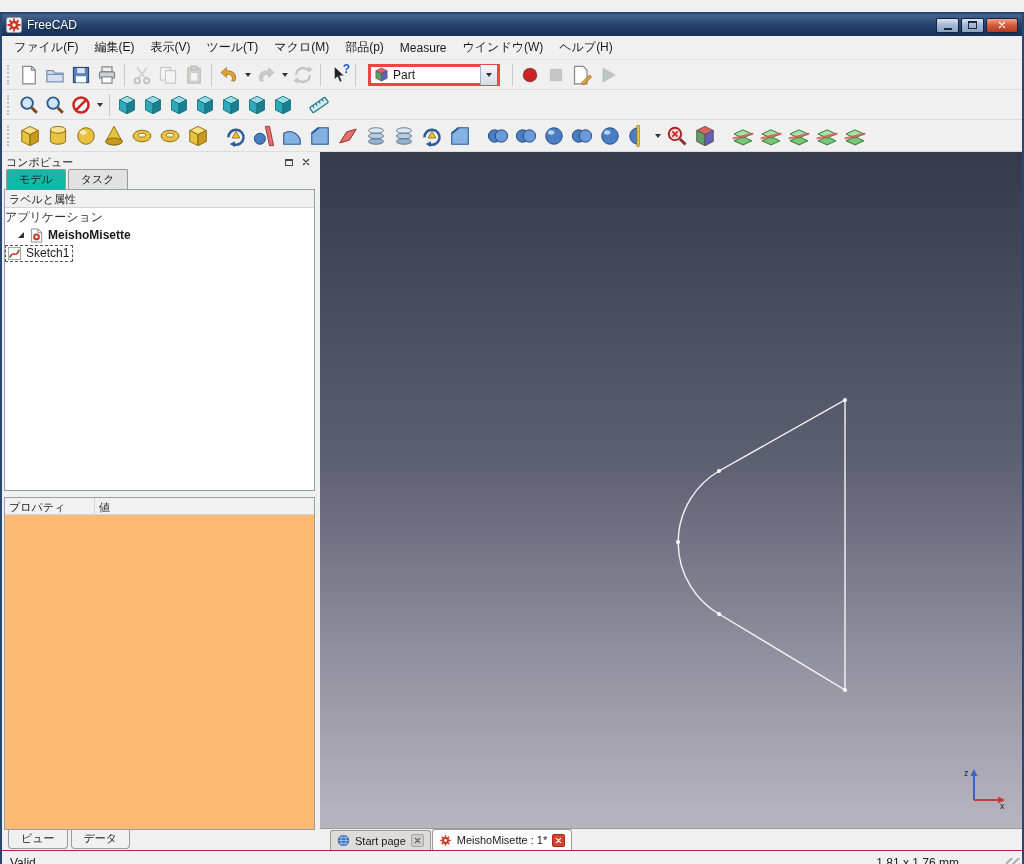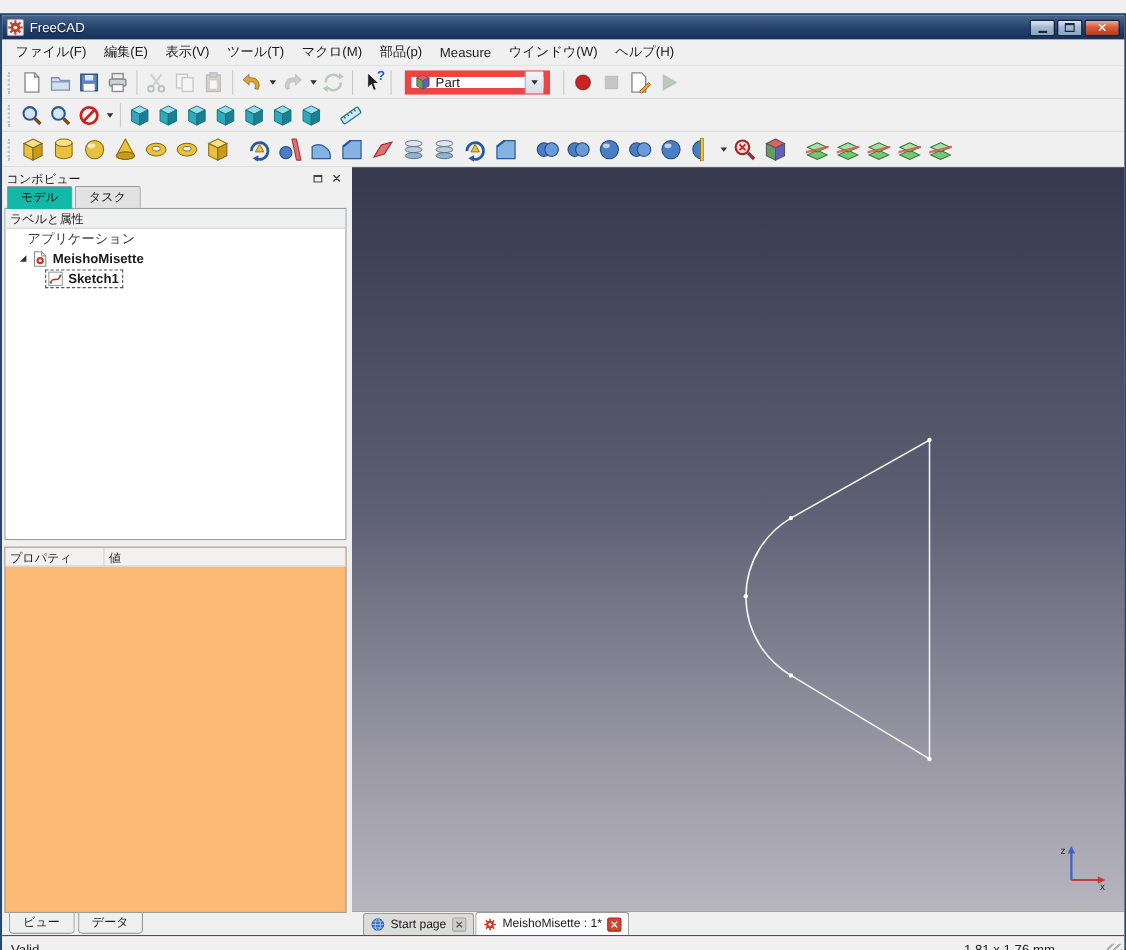--- a/index.html
+++ b/index.html
@@ -30,44 +30,44 @@
   .gap { width:10px; }
   .tbtn { position:relative; width:26px; height:26px; border-radius:2px; display:inline-flex; align-items:center; justify-content:center; cursor:default; }
   .tbtn .ic { width:20px; height:20px; display:block; }
   .tb3 .tbtn { width:28px; height:28px; } .tb3 .tbtn .ic { width:22px; height:22px; }
   .dis { opacity:.38; filter:grayscale(65%); }
   .ddmini { width:11px; height:24px; display:inline-flex; align-items:center; justify-content:center; cursor:default; }
   .tri-down { width:0; height:0; border-left:3px solid transparent; border-right:3px solid transparent; border-top:4px solid #333; }
   .qmark { position:absolute; right:1px; top:0; color:#1a5adb; font-weight:bold; font-size:12px; }
   .c-amber { color:#e2a22e; } .c-gray { color:#8a9299; } .c-green { color:#3f9a3f; } .c-red { color:#cc2222; } .c-dgray { color:#7d858c; }
 
-  .wbcombo { display:inline-flex; align-items:center; height:22px; width:132px; background:#fff; border:6px solid #ef4444; margin:0 8px; padding-left:3px; gap:4px; cursor:default; }
+  .wbcombo { display:inline-flex; align-items:center; height:22px; width:132px; background:#fff; border:3px solid #ef4444; margin:0 8px; padding-left:3px; gap:4px; cursor:default; }
   .wbcombo .wbic { width:15px; height:15px; }
   .wbcombo .wblbl { flex:1; font-size:12px; }
   .ddbtn { width:17px; height:20px; background:linear-gradient(#f4f6f9,#d4dde8); border-left:1px solid #9ab0c8; display:inline-flex; align-items:center; justify-content:center; }
 
   
   .main { flex:1 1 auto; display:flex; min-height:0; }
 
   
   .combo { width:318px; flex:0 0 auto; display:flex; flex-direction:column; padding:2px 5px 2px 2px; background:#f0f0f0; }
   .panel-title { height:16px; display:flex; align-items:center; font-size:11px; padding:0 2px; }
   .ptbtns { margin-left:auto; display:flex; gap:3px; }
   .ptbtn { width:14px; height:13px; display:inline-flex; align-items:center; justify-content:center; border:1px solid transparent; cursor:default; }
   .fl { width:8px; height:7px; border:1px solid #444; border-top-width:2px; }
   .px { width:8px; height:8px; color:#444; }
   .ctabs { height:19px; display:flex; align-items:flex-end; padding-left:2px; }
   .ctab { padding:2px 12px 2px; font-size:11px; border:1px solid #9a9a9a; border-bottom:none; border-radius:2px 2px 0 0; background:#e2e2e2; margin-right:2px; cursor:default; }
   .ctab.active { background:#14b8a6; position:relative; top:1px; padding-bottom:3px; }
   .treebox { height:302px; background:#fff; border:1px solid #9a9fa5; display:flex; flex-direction:column; overflow:hidden; }
   .treehdr { height:18px; background:#f0f0f0; border-bottom:1px solid #d5d5d5; padding:2px 4px; font-size:11px; flex:0 0 auto; }
   .trow { height:18px; display:flex; align-items:center; cursor:default; }
-  .trow.app { padding-left:20px; color:#333; }
+  .trow.app { padding-left:0; color:#333; }
   .trow.doc { padding-left:13px; font-weight:bold; }
-  .trow.sk  { padding-left:36px; font-weight:bold; }
+  .trow.sk  { font-weight:normal; }
   .expander { width:0; height:0; border-bottom:6px solid #333; border-left:6px solid transparent; margin-right:5px; }
   .ti { width:15px; height:15px; margin-right:4px; flex:0 0 auto; }
   .selbox { display:inline-flex; align-items:center; border:1px dashed #555; padding:0 3px 0 1px; height:17px; }
   .vspace { height:6px; flex:0 0 auto; }
   .propbox { flex:1 1 auto; background:#fdba74; border:1px solid #9a9fa5; display:flex; flex-direction:column; min-height:0; }
   .prophdr { height:17px; background:#f1f1f1; border-bottom:1px solid #d5d5d5; display:flex; font-size:11px; flex:0 0 auto; }
   .prophdr .c1 { width:90px; padding:2px 4px; border-right:1px solid #d5d5d5; }
   .prophdr .c2 { flex:1; padding:2px 4px; }
   .propbody { flex:1; }
   .ftabs { height:18px; display:flex; align-items:flex-start; padding-left:4px; flex:0 0 auto; }

